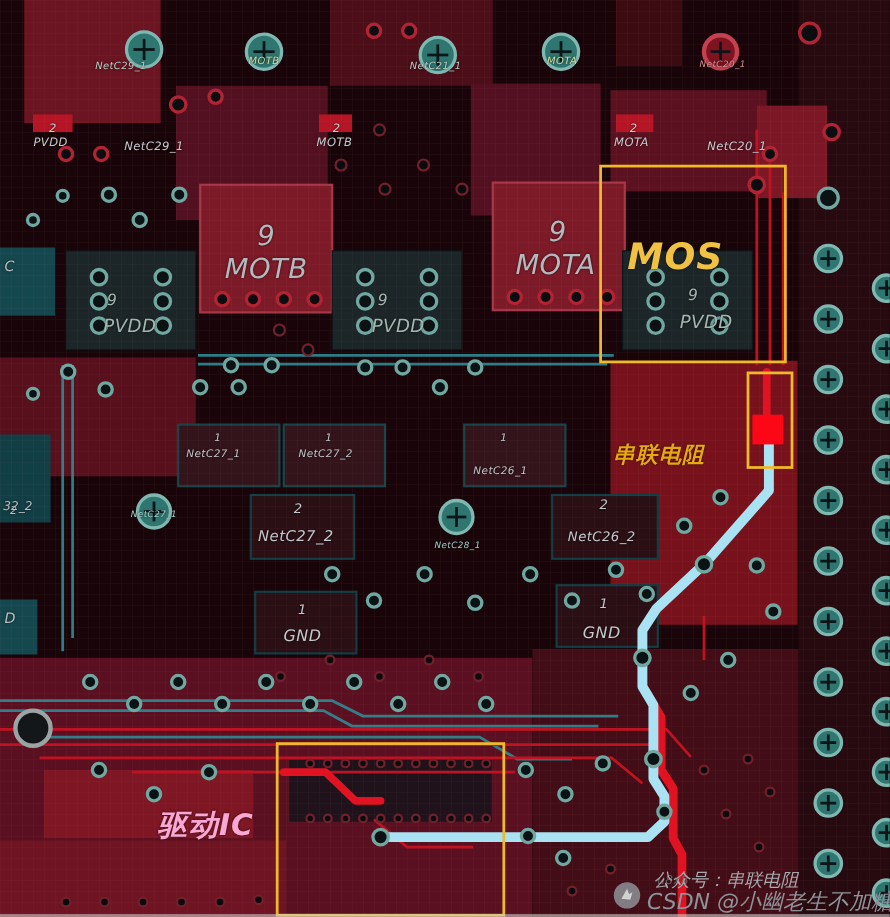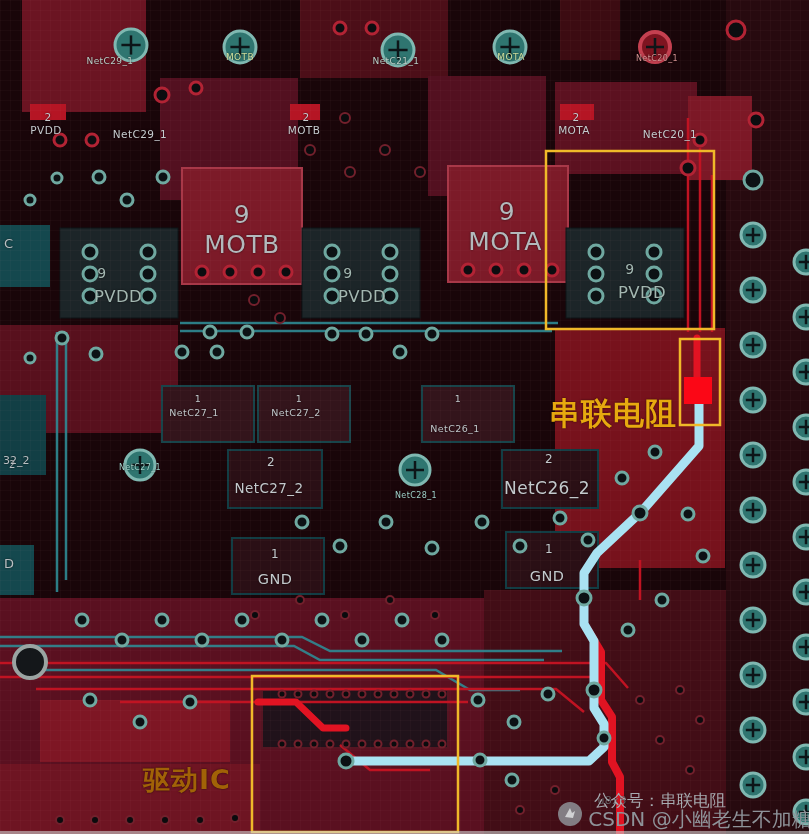--- a/index.html
+++ b/index.html
@@ -1,19 +1,20 @@
 <!DOCTYPE html>
 <html><head>
 <meta charset="utf-8">
 <style>
   html,body{margin:0;padding:0;background:#222;}
   .canvas{
     position:relative;width:809px;height:834px;overflow:hidden;
     background:#190509;
     font-family:"DejaVu Sans","Liberation Sans",sans-serif;
+    font-style:italic;
   }
   .canvas svg{position:absolute;left:0;top:0;}
   .lbl{
     position:absolute;transform:translate(-50%,-50%);
     white-space:nowrap;line-height:1;letter-spacing:.4px;
     text-shadow:0 0 2px rgba(0,0,0,.7);
     pointer-events:none;
   }
   .lbl-left{position:absolute;transform:translateY(-50%);white-space:nowrap;line-height:1;text-shadow:0 0 2px rgba(0,0,0,.7);}
   .annot{font-weight:bold;letter-spacing:1px;}
@@ -354,56 +355,57 @@
 <div class="lbl" style="left:304px;top:130px;font-size:10.5px;color:#c6cbce">MOTB</div>
 <div class="lbl" style="left:576px;top:117px;font-size:10.5px;color:#c6cbce">2</div>
 <div class="lbl" style="left:574px;top:130px;font-size:10.5px;color:#c6cbce">MOTA</div>
 <div class="lbl" style="left:670px;top:134px;font-size:10.5px;color:#c6cbce">NetC20_1</div>
 
 <div class="lbl" style="left:242px;top:214px;font-size:25px;color:#b3b9bc">9</div>
 <div class="lbl" style="left:242px;top:244px;font-size:25px;color:#b3b9bc">MOTB</div>
 <div class="lbl" style="left:507px;top:211px;font-size:25px;color:#b3b9bc">9</div>
 <div class="lbl" style="left:505px;top:241px;font-size:25px;color:#b3b9bc">MOTA</div>
 
+<div class="lbl annot" style="left:614px;top:233px;font-size:33px;color:#f1c143">MOS</div>
 
 <div class="lbl" style="left:102px;top:273px;font-size:14px;color:#a3b7b1">9</div>
 <div class="lbl" style="left:118px;top:297px;font-size:16.5px;color:#a3b7b1">PVDD</div>
 <div class="lbl" style="left:348px;top:273px;font-size:14px;color:#a3b7b1">9</div>
 <div class="lbl" style="left:362px;top:297px;font-size:16.5px;color:#a3b7b1">PVDD</div>
 <div class="lbl" style="left:630px;top:269px;font-size:14px;color:#a3b7b1">9</div>
 <div class="lbl" style="left:642px;top:293px;font-size:16.5px;color:#a3b7b1">PVDD</div>
 
 <div class="lbl-left" style="left:4px;top:243px;font-size:13px;color:#b9bfc2">C</div>
 <div class="lbl-left" style="left:9px;top:465px;font-size:10px;color:#b9bfc2">2</div>
 <div class="lbl-left" style="left:3px;top:460px;font-size:11px;color:#b9bfc2">32_2</div>
 <div class="lbl-left" style="left:4px;top:563px;font-size:13px;color:#b9bfc2">D</div>
 
 <div class="lbl" style="left:198px;top:399px;font-size:9.5px;color:#c0c6c9">1</div>
 <div class="lbl" style="left:194px;top:413px;font-size:9.5px;color:#c0c6c9">NetC27_1</div>
 <div class="lbl" style="left:299px;top:399px;font-size:9.5px;color:#c0c6c9">1</div>
 <div class="lbl" style="left:296px;top:413px;font-size:9.5px;color:#c0c6c9">NetC27_2</div>
 <div class="lbl" style="left:458px;top:399px;font-size:9.5px;color:#c0c6c9">1</div>
 <div class="lbl" style="left:455px;top:429px;font-size:9.5px;color:#c0c6c9">NetC26_1</div>
 
-<div class="lbl annot" style="left:613px;top:413px;font-size:31px;color:#e7a90f">串联电阻</div>
+<div class="lbl annot" style="left:599px;top:413px;font-size:20px;color:#e7a90f">串联电阻</div>
 
 <div class="lbl" style="left:140px;top:468px;font-size:8px;color:#9fd0c8">NetC27_1</div>
 <div class="lbl" style="left:416px;top:496px;font-size:8px;color:#9fd0c8">NetC28_1</div>
 
 <div class="lbl" style="left:271px;top:462px;font-size:12px;color:#c3c9cc">2</div>
 <div class="lbl" style="left:269px;top:489px;font-size:13.5px;color:#c3c9cc">NetC27_2</div>
 <div class="lbl" style="left:549px;top:459px;font-size:12px;color:#c3c9cc">2</div>
-<div class="lbl" style="left:547px;top:488px;font-size:17px;color:#c3c9cc">NetC26_2</div>
+<div class="lbl" style="left:547px;top:488px;font-size:12px;color:#c3c9cc">NetC26_2</div>
 
 <div class="lbl" style="left:275px;top:554px;font-size:12px;color:#c3c9cc">1</div>
 <div class="lbl" style="left:275px;top:579px;font-size:14.5px;color:#c3c9cc">GND</div>
 <div class="lbl" style="left:549px;top:549px;font-size:12px;color:#c3c9cc">1</div>
 <div class="lbl" style="left:547px;top:576px;font-size:14.5px;color:#c3c9cc">GND</div>
 
-<div class="lbl annot" style="left:187px;top:779px;font-size:27px;color:#a16207">驱动IC</div>
+<div class="lbl annot" style="left:187px;top:751px;font-size:27px;color:#f9a8d4">驱动IC</div>
 
 <div class="lbl" style="left:612px;top:800px;font-size:11px;color:#6f7478;opacity:.8">u8x8</div>
 <div class="wm" style="left:557px;top:801px">
   <svg width="26" height="26" viewBox="0 0 26 26">
     <circle cx="13" cy="13" r="12" fill="#8d9297" opacity="0.85"></circle>
     <path d="M8 16 L13 7 L15 12 L18 10 L16 17 Z" fill="#d8dadc" opacity="0.9"></path>
   </svg>
 </div>
 <div class="wm" style="left:660px;top:801px;font-size:16.5px;color:#a6abb0">公众号：串联电阻</div>
 <div class="wm" style="left:700px;top:819px;font-size:20px;color:#8e9399">CSDN @小幽老生不加糖</div>

